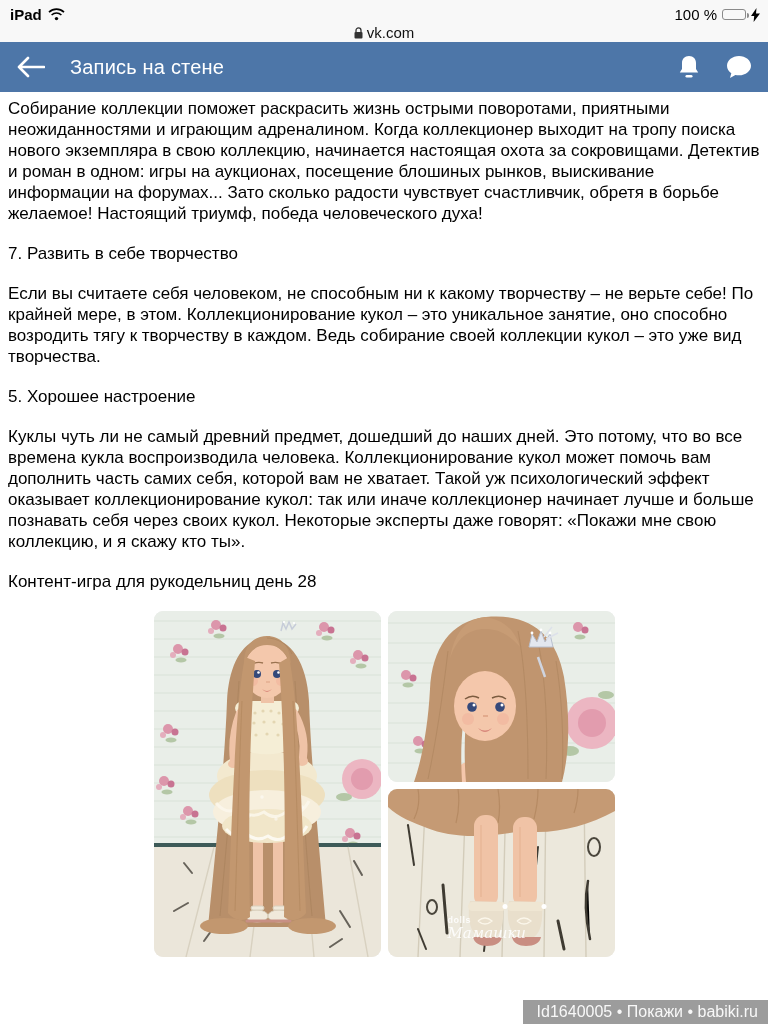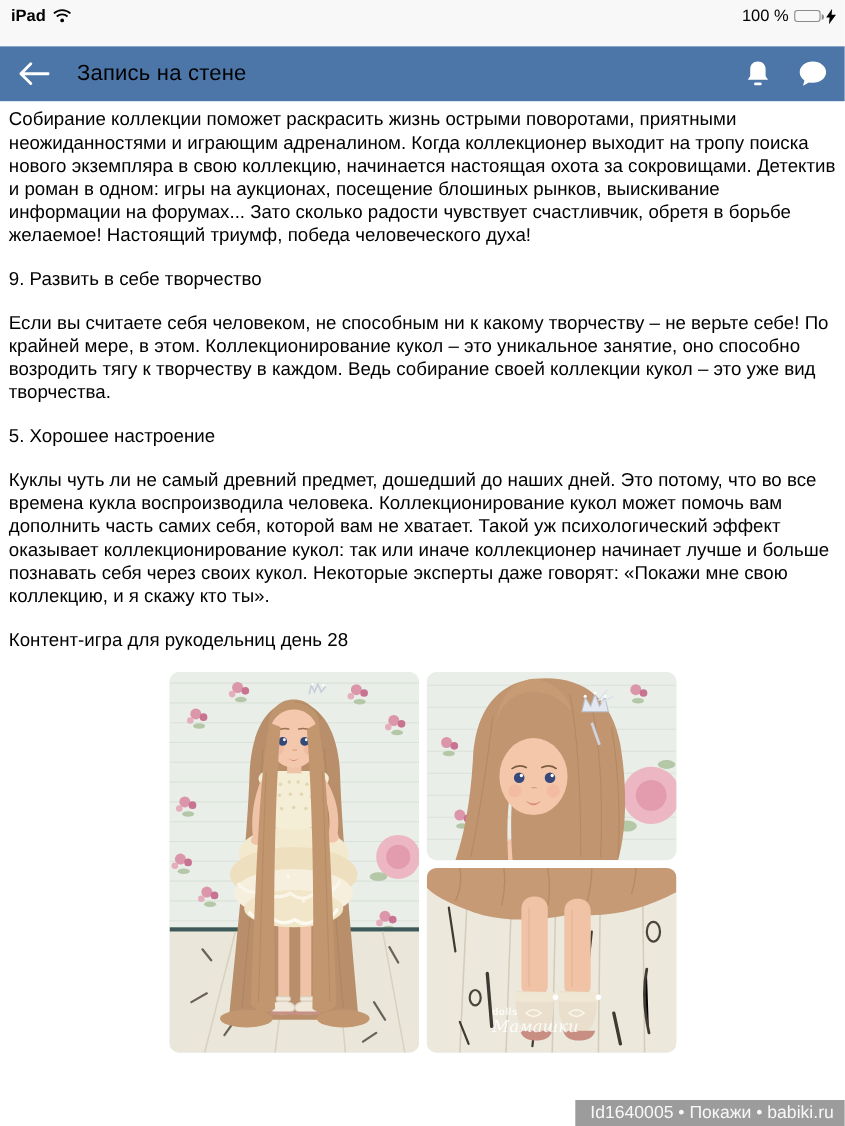--- a/index.html
+++ b/index.html
@@ -21,21 +21,21 @@
   .battery { position:relative; width:24px; height:11px; border:1px solid #8a8a8a;
              border-radius:3px; padding:1px; }
   .battery-fill { width:100%; height:100%; background:#57d25e; border-radius:1.5px; }
   .battery-nub { position:absolute; right:-4px; top:3px; width:2.5px; height:5px;
                  background:#8a8a8a; border-radius:0 2px 2px 0; }
   
   .app-header { height:50px; background:#4d76a8; display:flex; align-items:center;
                 padding:0 14px; color:#fff; }
   .back-btn { background:none; border:none; cursor:pointer; width:34px; height:34px;
               display:flex; align-items:center; justify-content:center; }
-  .header-title { flex:1; font-size:20px; color:#000000; margin-left:22px; font-weight:normal;
+  .header-title { flex:1; font-size:20px; color:#ffffff; margin-left:22px; font-weight:normal;
                   letter-spacing:.2px; }
   .header-actions { display:flex; gap:20px; align-items:center; }
   .icon-btn { background:none; border:none; cursor:pointer; width:30px; height:30px;
               display:flex; align-items:center; justify-content:center; }
   
   .post-body { padding:6px 8px 0; font-size:17px; line-height:21px; color:#000; }
   .post-body p { margin:0 0 19px; }
   .post-link { color:#000000; cursor:pointer; }
   .link-line { margin-bottom:10px; }
   
@@ -61,20 +61,27 @@
 <body>
 
 <div class="status-bar">
   <div class="sb-left">
     <span>iPad</span>
     <svg width="17" height="13" viewBox="0 0 17 13">
       <path d="M1 4.2C3.1 2.2 5.7 1.1 8.5 1.1s5.4 1.1 7.5 3.1" fill="none" stroke="#000" stroke-width="1.6"></path>
       <path d="M3.6 7C5 5.7 6.7 5 8.5 5s3.5.7 4.9 2" fill="none" stroke="#000" stroke-width="1.6"></path>
       <circle cx="8.5" cy="10.6" r="1.7" fill="#000"></circle>
     </svg>
+  </div>
+  <div class="sb-url">
+    <svg width="9" height="12" viewBox="0 0 9 12">
+      <rect x="0.5" y="5" width="8" height="6.5" rx="1" fill="#333"></rect>
+      <path d="M2 5V3.4a2.5 2.5 0 0 1 5 0V5" fill="none" stroke="#333" stroke-width="1.3"></path>
+    </svg>
+    <span>vk.com</span>
   </div>
   <div class="sb-right">
     <span>100 %</span>
     <span class="battery"><span class="battery-fill"></span><span class="battery-nub"></span></span>
     <svg width="9" height="14" viewBox="0 0 9 14">
       <path d="M5.5 0 0 8h3.2L2.6 14 9 5.4H5z" fill="#000"></path>
     </svg>
   </div>
 </div>
 
@@ -95,21 +102,21 @@
     <button class="icon-btn">
       <svg width="26" height="24" viewBox="0 0 26 24">
         <path d="M13 1C6.4 1 1 5.3 1 10.7c0 3 1.7 5.7 4.3 7.5L4 23l5.4-3.1c1.1.3 2.3.4 3.6.4 6.6 0 12-4.3 12-9.6S19.6 1 13 1z" fill="#fff"></path>
       </svg>
     </button>
   </div>
 </header>
 
 <div class="post-body">
   <p>Собирание коллекции поможет раскрасить жизнь острыми поворотами, приятными неожиданностями и играющим адреналином. Когда коллекционер выходит на тропу поиска нового экземпляра в свою коллекцию, начинается настоящая охота за сокровищами. Детектив и роман в одном: игры на аукционах, посещение блошиных рынков, выискивание информации на форумах... Зато сколько радости чувствует счастливчик, обретя в борьбе желаемое! Настоящий триумф, победа человеческого духа!</p>
-  <p>9. Развить в себе творчество</p>
+  <p>7. Развить в себе творчество</p>
   <p>Если вы считаете себя человеком, не способным ни к какому творчеству – не верьте себе! По крайней мере, в этом. Коллекционирование кукол – это уникальное занятие, оно способно возродить тягу к творчеству в каждом. Ведь собирание своей коллекции кукол – это уже вид творчества.</p>
   <p>5. Хорошее настроение</p>
   <p>Куклы чуть ли не самый древний предмет, дошедший до наших дней. Это потому, что во все времена кукла воспроизводила человека. Коллекционирование кукол может помочь вам дополнить часть самих себя, которой вам не хватает. Такой уж психологический эффект оказывает коллекционирование кукол: так или иначе коллекционер начинает лучше и больше познавать себя через своих кукол. Некоторые эксперты даже говорят: «Покажи мне свою коллекцию, и я скажу кто ты».</p>
   <p class="link-line"><span class="post-link">Контент-игра для рукодельниц</span><span> день 28</span></p>
 </div>
 
 <div class="photo-grid">
 
   <figure class="photo photo-main">
     <svg viewBox="0 0 227 346" preserveAspectRatio="none">

